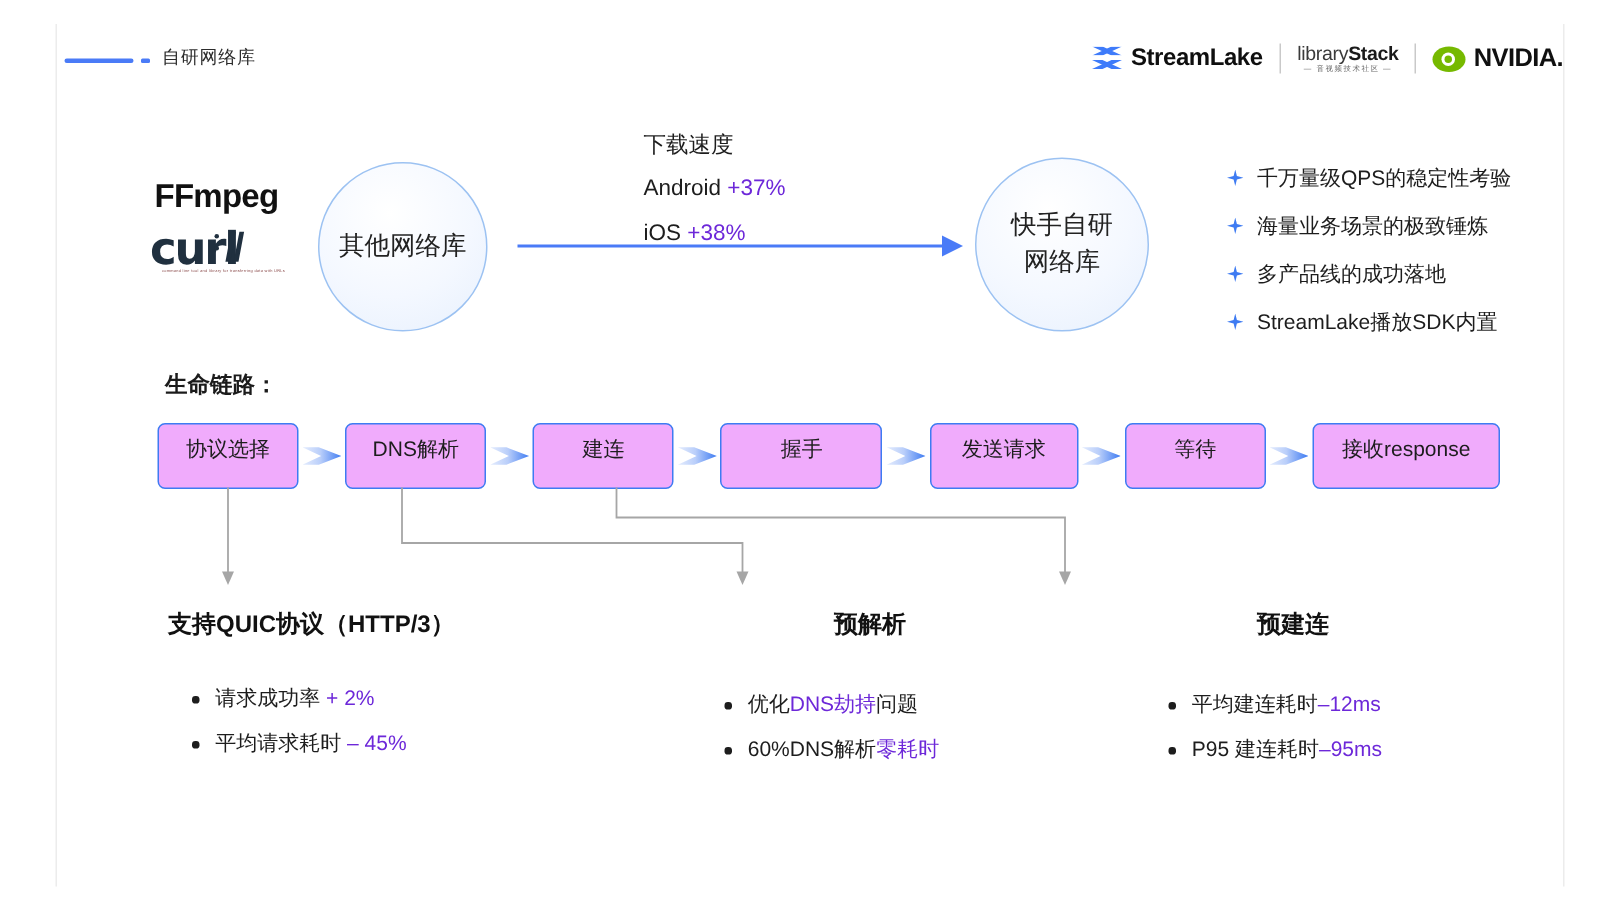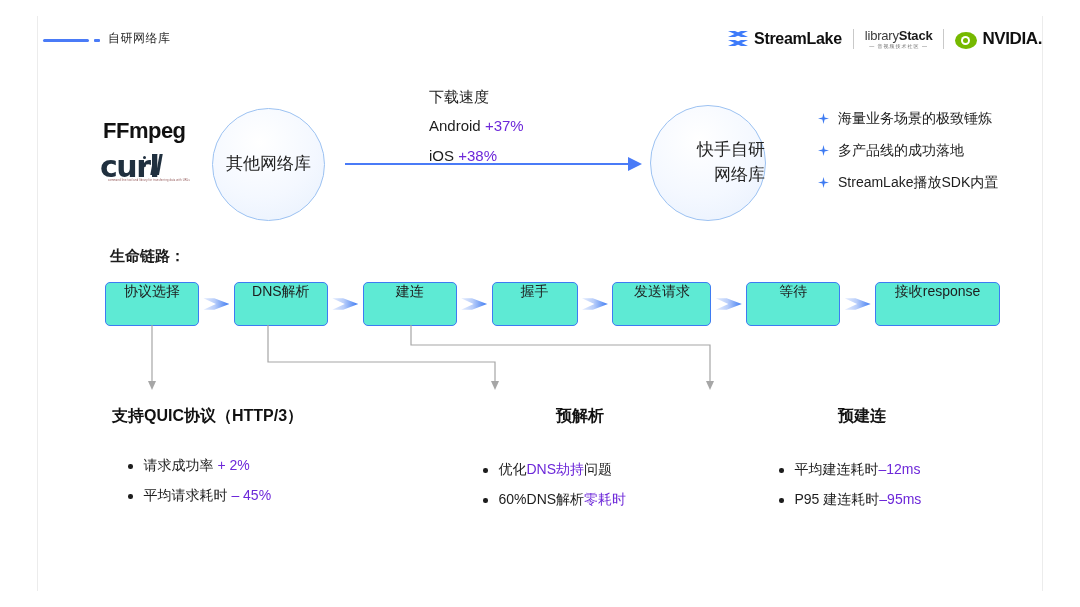--- a/index.html
+++ b/index.html
@@ -24,62 +24,62 @@
   .sl-mark i.b{top:1px;clip-path:polygon(65% 0,100% 0,35% 100%,0 100%);}
   .sl-mark i.c{top:10px;clip-path:polygon(0 0,35% 0,100% 100%,65% 100%);}
   .sl-mark i.d{top:10px;clip-path:polygon(65% 0,100% 0,35% 100%,0 100%);}
   .sl-text{font-size:16px;font-weight:bold;color:#0f0f0f;letter-spacing:-.3px;}
   .logo-sep{width:1px;height:20px;background:#c9c9c9;}
   .logo-lvs{display:flex;flex-direction:column;align-items:center;line-height:1;}
   .lvs-top{font-size:13px;color:#1a1a1a;letter-spacing:-.2px;white-space:nowrap;}
   .lvs-top b{font-weight:bold;}
   .lvs-top span.light{font-weight:normal;color:#3a3a3a;}
   .lvs-sub{font-size:5px;color:#6b6b6b;letter-spacing:1px;margin-top:2px;white-space:nowrap;}
-  .logo-nvidia{display:flex;align-items:flex-end;gap:5px;}
+  .logo-nvidia{display:flex;align-items:center;gap:5px;}
   .nv-eye{width:22px;height:17px;border-radius:50% 50% 50% 50%;background:#76b900;position:relative;}
   .nv-eye::after{content:"";position:absolute;left:6px;top:4px;width:9px;height:9px;border-radius:50%;background:#ffffff;}
   .nv-eye::before{content:"";position:absolute;left:8px;top:6px;width:5px;height:5px;border-radius:50%;background:#76b900;z-index:2;}
   .nv-text{font-size:17px;font-weight:bold;color:#101010;letter-spacing:-.4px;}
 
   
   .ffmpeg{position:absolute;left:103px;top:118px;font-size:22px;font-weight:bold;color:#111;letter-spacing:-.5px;}
   .curl{position:absolute;left:100px;top:152px;width:93px;height:38px;}
   .curl-text{font-size:30px;font-weight:bold;color:#20303f;letter-spacing:-1.5px;line-height:1;font-family:"DejaVu Sans",sans-serif;}
   .curl-slashes{position:absolute;left:50px;top:-2px;font-size:27px;font-weight:bold;color:#20303f;letter-spacing:-2px;}
   .curl-dots{position:absolute;left:43px;top:4px;}
   .curl-dots i{display:block;width:3px;height:3px;border-radius:50%;background:#20303f;margin-bottom:5px;}
   .curl-tag{position:absolute;left:8px;top:27px;font-size:2.6px;color:#8a4a4a;letter-spacing:.2px;line-height:1.5;white-space:nowrap;}
 
   .circle{position:absolute;border-radius:50%;
     background:radial-gradient(circle at 42% 30%,#ffffff 0%,#f4f8ff 55%,#e7f0fd 100%);
     border:1.4px solid #9cc2f2;display:flex;flex-direction:column;
     align-items:center;justify-content:center;text-align:center;
     font-size:17px;color:#222;line-height:1.45;box-sizing:border-box;}
   .circle-left{left:212px;top:108px;width:113px;height:113px;}
-  .circle-right{left:650px;top:105px;width:116px;height:116px;align-items:flex-end;}
+  .circle-right{left:650px;top:105px;width:116px;height:116px;}
 
   .arrow-wrap{position:absolute;left:345px;top:152px;width:300px;height:26px;}
   .arrow-line{position:absolute;left:0;top:11px;width:287px;height:2.4px;background:#4a7bf7;}
   .arrow-head{position:absolute;left:283px;top:5px;width:0;height:0;
     border-left:14px solid #4a7bf7;border-top:7px solid transparent;border-bottom:7px solid transparent;}
 
   .arrow-labels{position:absolute;left:429px;top:82px;font-size:15px;color:#1d1d1d;line-height:1.95;}
   .blue{color:#6d28d9;}
 
   .feature-list{position:absolute;left:818px;top:110px;}
   .feature-item{display:flex;align-items:flex-start;gap:9px;margin-bottom:14px;font-size:14px;color:#1d1d1d;}
   .star{flex:0 0 auto;width:11px;height:11px;margin-top:3px;background:#3e7bf2;
     clip-path:polygon(50% 0%,60% 40%,100% 50%,60% 60%,50% 100%,40% 60%,0% 50%,40% 40%);}
 
   
   .life-label{position:absolute;left:110px;top:247px;font-size:15px;font-weight:bold;color:#1b1b1b;}
   .flow{position:absolute;left:105px;top:281px;width:895px;height:46px;display:flex;align-items:center;}
-  .fbox{height:44px;border:1.5px solid #3e7bf2;border-radius:5px;background:#5eead4;
-    display:flex;align-items:flex-start;justify-content:center;font-size:14px;color:#1d1d1d;
-    box-sizing:border-box;white-space:nowrap;padding:0 9px;}
+  .fbox{height:44px;border:1.5px solid #3e7bf2;border-radius:5px;background:#f0abfc;
+    display:flex;align-items:flex-end;justify-content:center;font-size:14px;color:#1d1d1d;
+    box-sizing:border-box;white-space:nowrap;padding:16px 9px;}
   .chev{width:26px;height:18px;flex:0 0 auto;
     background:linear-gradient(90deg,#e4ecfd 0%,#b9cefa 45%,#3e7bf2 100%);
     clip-path:polygon(0 18%,42% 18%,100% 50%,42% 82%,0 82%,48% 50%);}
   .fspacer{flex:1 1 auto;}
 
   
   .conn{position:absolute;left:0;top:320px;width:1080px;height:90px;}
 
   
   .sec-title{position:absolute;font-size:16px;font-weight:bold;color:#111;}
@@ -164,20 +164,24 @@
   </div>
 
   <div class="circle circle-right">
     <span>快手自研</span>
     <span>网络库</span>
   </div>
 
   <div class="feature-list">
     <div class="feature-item">
       <span class="star"></span>
+      <span>千万量级QPS的稳定性考验</span>
+    </div>
+    <div class="feature-item">
+      <span class="star"></span>
       <span>海量业务场景的极致锤炼</span>
     </div>
     <div class="feature-item">
       <span class="star"></span>
       <span>多产品线的成功落地</span>
     </div>
     <div class="feature-item">
       <span class="star"></span>
       <span>StreamLake播放SDK内置</span>
     </div>
@@ -197,21 +201,21 @@
       </div>
     <div class="fspacer"></div>
       <div class="chev"></div>
       <div class="fspacer"></div>
     <div class="fbox" style="width:94px">
         <span>建连</span>
       </div>
     <div class="fspacer"></div>
       <div class="chev"></div>
       <div class="fspacer"></div>
-    <div class="fbox" style="width:86px">
+    <div class="fbox" style="width:108px">
         <span>握手</span>
       </div>
     <div class="fspacer"></div>
       <div class="chev"></div>
       <div class="fspacer"></div>
     <div class="fbox" style="width:99px">
         <span>发送请求</span>
       </div>
     <div class="fspacer"></div>
       <div class="chev"></div>

